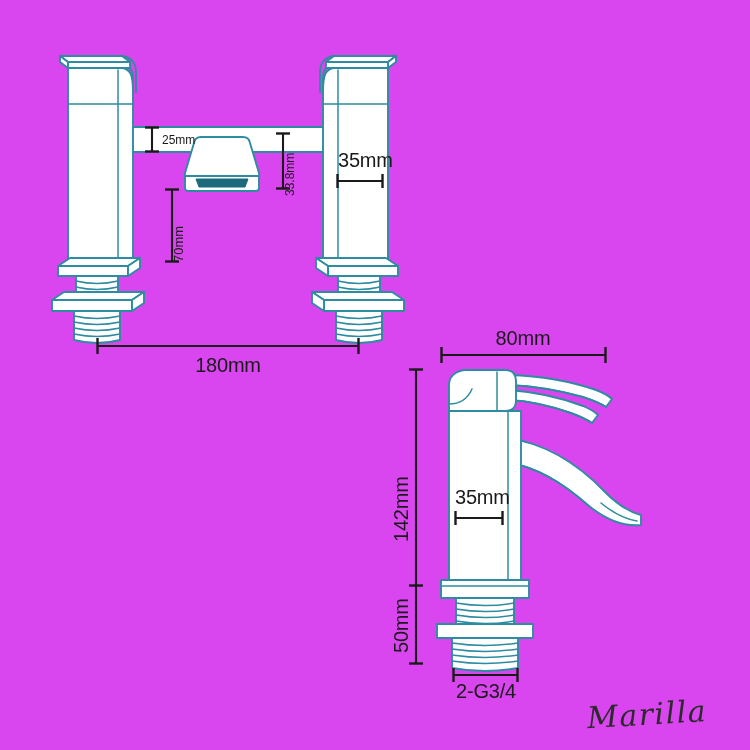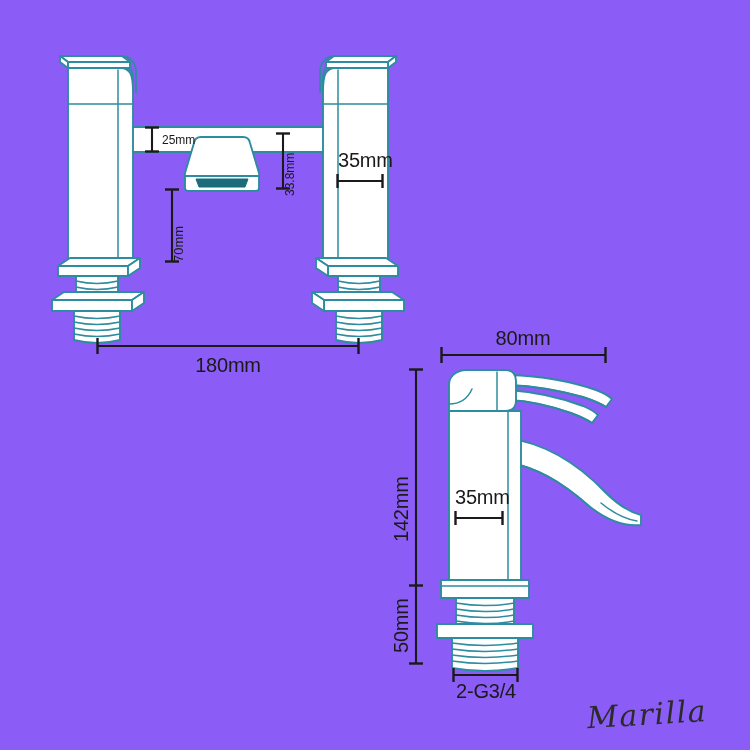--- a/index.html
+++ b/index.html
@@ -10,21 +10,21 @@
   body {
     width: 750px;
     height: 750px;
     font-family: "Liberation Sans", sans-serif;
     overflow: hidden;
   }
   #sheet {
     position: relative;
     width: 750px;
     height: 750px;
-    background: #8b5cf6;
+    background: #d946ef;
   }
   #drawing {
     position: absolute;
     inset: 0;
     width: 750px;
     height: 750px;
     display: block;
   }
   .outline {
     fill: none;

